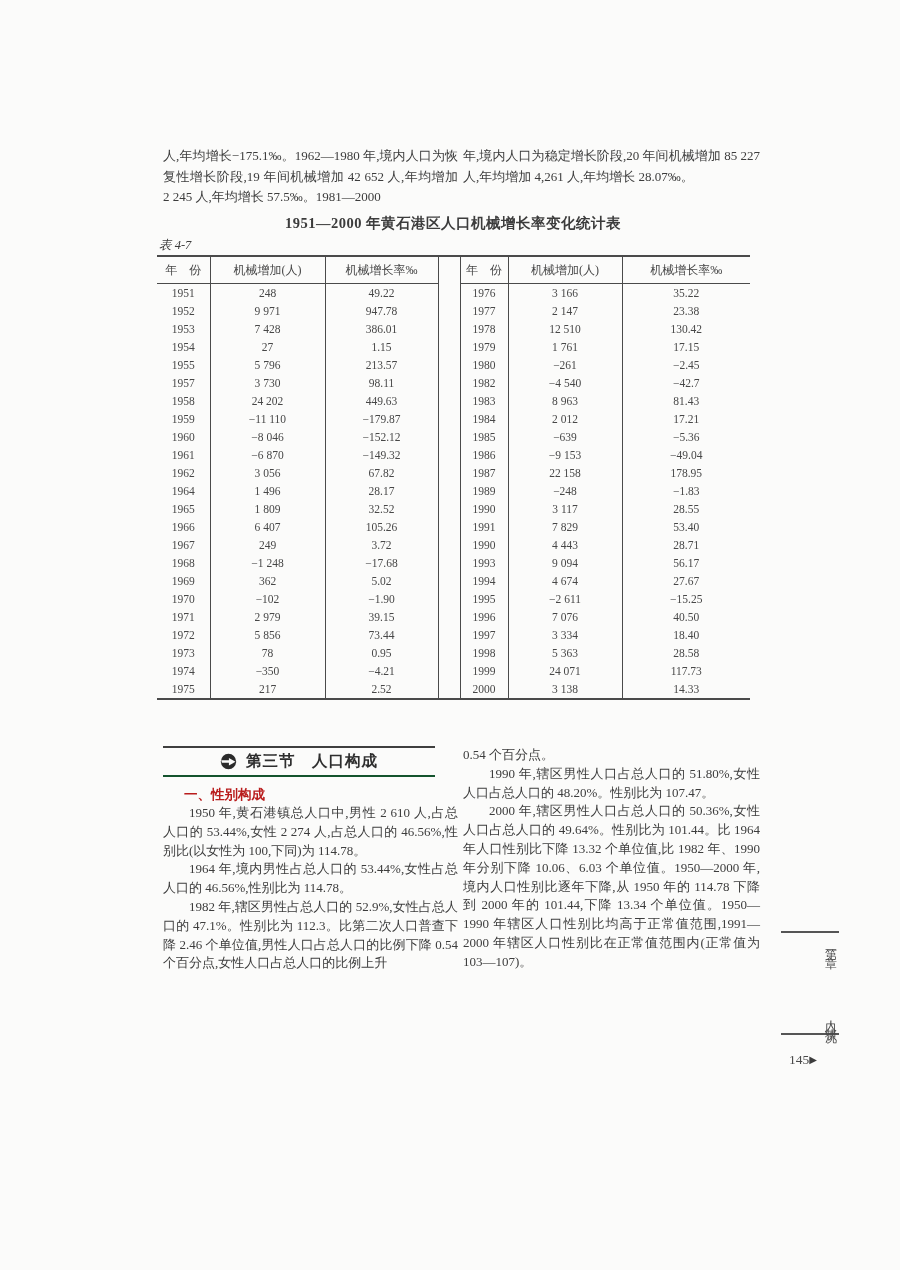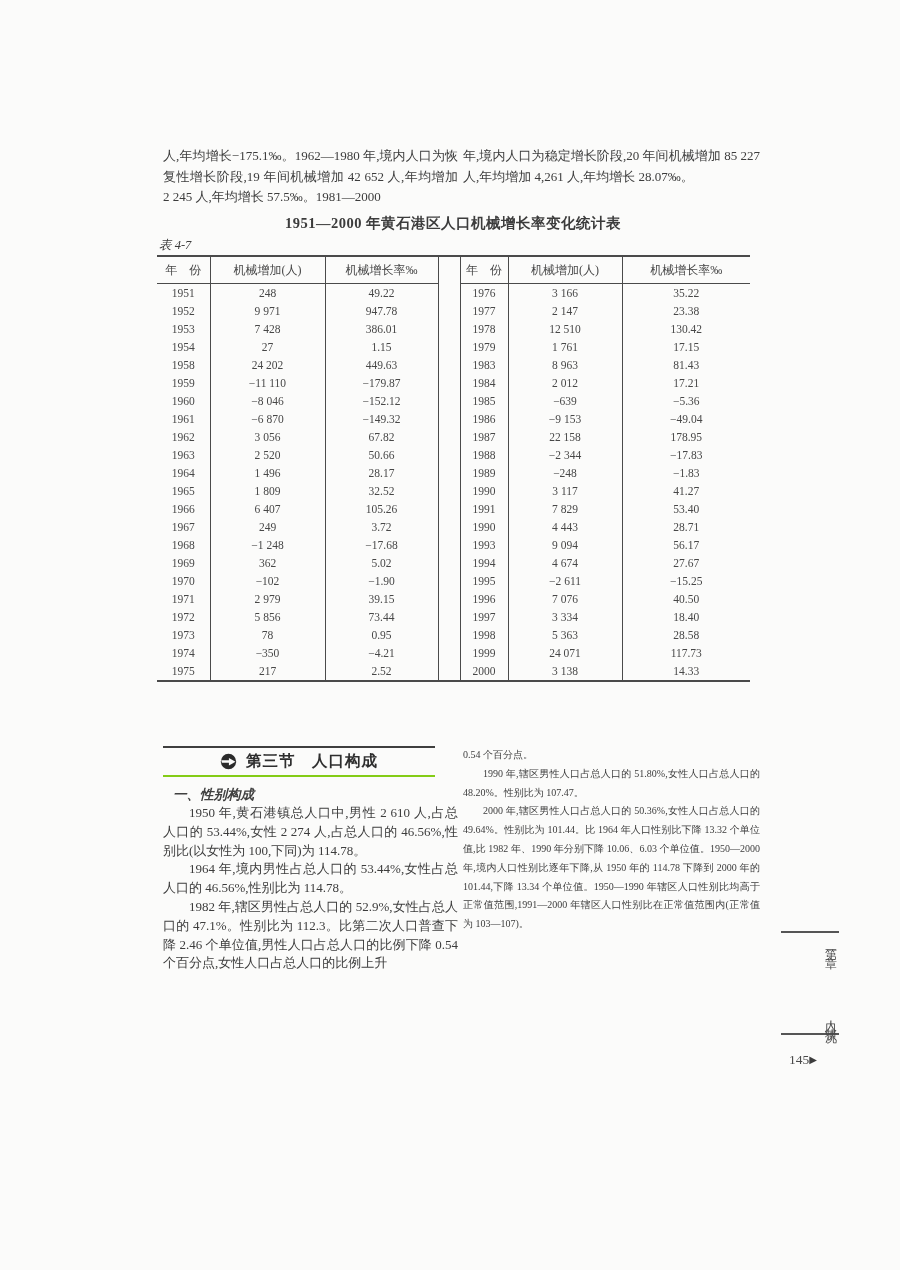--- a/index.html
+++ b/index.html
@@ -34,31 +34,31 @@
     padding:0;text-align:center;font-weight:normal;
     height:18px;line-height:18px;overflow:hidden;white-space:nowrap;
   }
   #stat-table th{height:26px;line-height:26px;font-size:12px;border-bottom:1.5px solid #4a4a4a;}
   #stat-table th.spacer{border-bottom:none;}
   #stat-table th:not(:last-child),#stat-table td:not(:last-child){border-right:1px solid #4a4a4a;}
 
   
   #section-header{
     left:163px;top:746px;width:272px;height:27px;
-    border-top:2px solid #3f3f3f;border-bottom:2px solid #84cc16;
+    border-top:2px solid #3f3f3f;border-bottom:2px solid #14532d;
     display:flex;align-items:center;justify-content:center;gap:9px;
   }
   #section-header .title{font-weight:bold;font-size:15.5px;letter-spacing:1px;color:#2e2e2e;}
   .icon-wrap{width:17px;height:17px;display:inline-flex;}
 
-  #subsection{left:173px;top:786px;font-size:13.5px;font-weight:bold;color:#404040;font-style:italic;}
+  #subsection{left:184px;top:786px;font-size:13.5px;font-weight:bold;color:#b91c1c;}
 
   
   #body-left{left:163px;top:804px;width:295px;font-size:13px;line-height:18.8px;}
-  #body-right{left:463px;top:746px;width:297px;font-size:10px;line-height:18.8px;}
+  #body-right{left:463px;top:746px;width:297px;font-size:13px;line-height:18.8px;}
 
   
   #sidebar{
     left:781px;top:931px;width:58px;height:104px;
     border-top:2px solid #555;border-bottom:2px solid #555;
     box-sizing:border-box;
     display:flex;flex-direction:column;justify-content:space-between;
     padding:6px 0 6px 6px;
   }
   #sidebar .v{
@@ -133,20 +133,38 @@
         <tr>
           <td>1954</td>
           <td>27</td>
           <td>1.15</td>
           <td class="spacer"></td>
           <td>1979</td>
           <td>1 761</td>
           <td>17.15</td>
         </tr>
         <tr>
+          <td>1955</td>
+          <td>5 796</td>
+          <td>213.57</td>
+          <td class="spacer"></td>
+          <td>1980</td>
+          <td>−261</td>
+          <td>−2.45</td>
+        </tr>
+        <tr>
+          <td>1957</td>
+          <td>3 730</td>
+          <td>98.11</td>
+          <td class="spacer"></td>
+          <td>1982</td>
+          <td>−4 540</td>
+          <td>−42.7</td>
+        </tr>
+        <tr>
           <td>1958</td>
           <td>24 202</td>
           <td>449.63</td>
           <td class="spacer"></td>
           <td>1983</td>
           <td>8 963</td>
           <td>81.43</td>
         </tr>
         <tr>
           <td>1959</td>
@@ -178,45 +196,36 @@
         <tr>
           <td>1962</td>
           <td>3 056</td>
           <td>67.82</td>
           <td class="spacer"></td>
           <td>1987</td>
           <td>22 158</td>
           <td>178.95</td>
         </tr>
         <tr>
-          <td>1963</td>
-          <td>2 520</td>
-          <td>50.66</td>
-          <td class="spacer"></td>
-          <td>1988</td>
-          <td>−2 344</td>
-          <td>−17.83</td>
-        </tr>
-        <tr>
           <td>1964</td>
           <td>1 496</td>
           <td>28.17</td>
           <td class="spacer"></td>
           <td>1989</td>
           <td>−248</td>
           <td>−1.83</td>
         </tr>
         <tr>
           <td>1965</td>
           <td>1 809</td>
           <td>32.52</td>
           <td class="spacer"></td>
           <td>1990</td>
           <td>3 117</td>
-          <td>41.27</td>
+          <td>28.55</td>
         </tr>
         <tr>
           <td>1966</td>
           <td>6 407</td>
           <td>105.26</td>
           <td class="spacer"></td>
           <td>1991</td>
           <td>7 829</td>
           <td>53.40</td>
         </tr>

